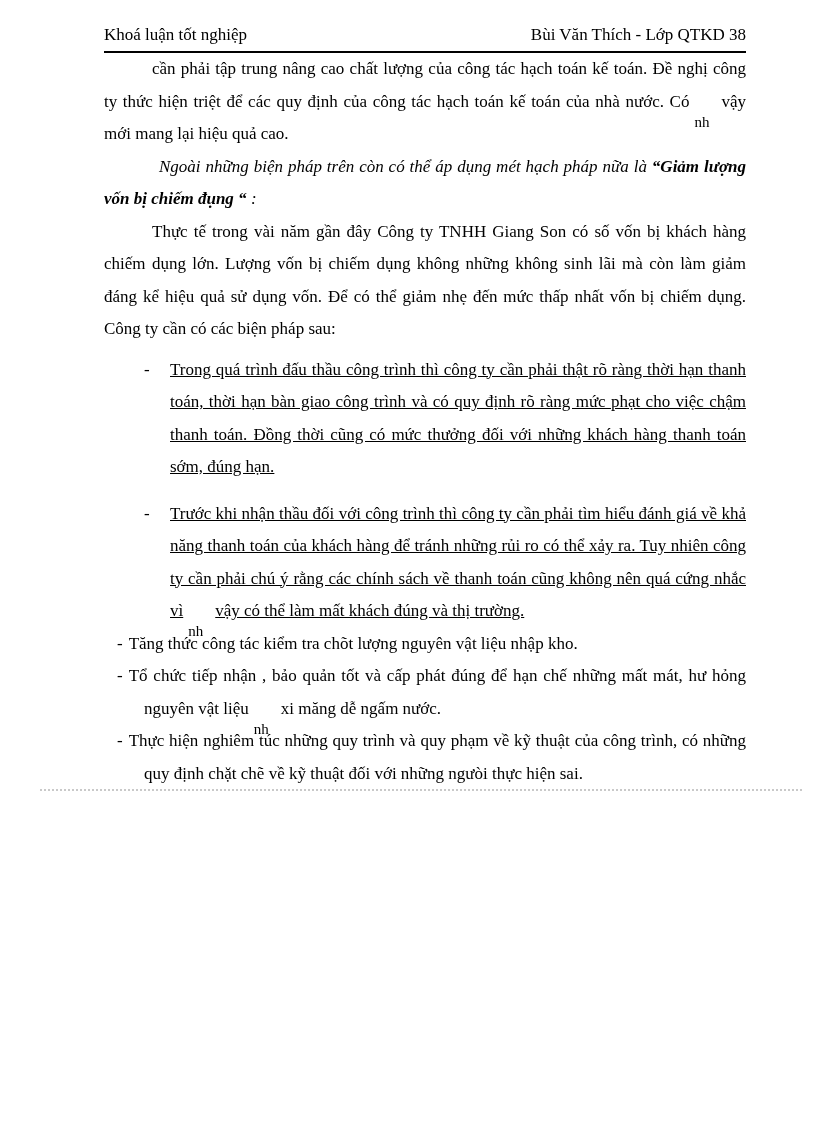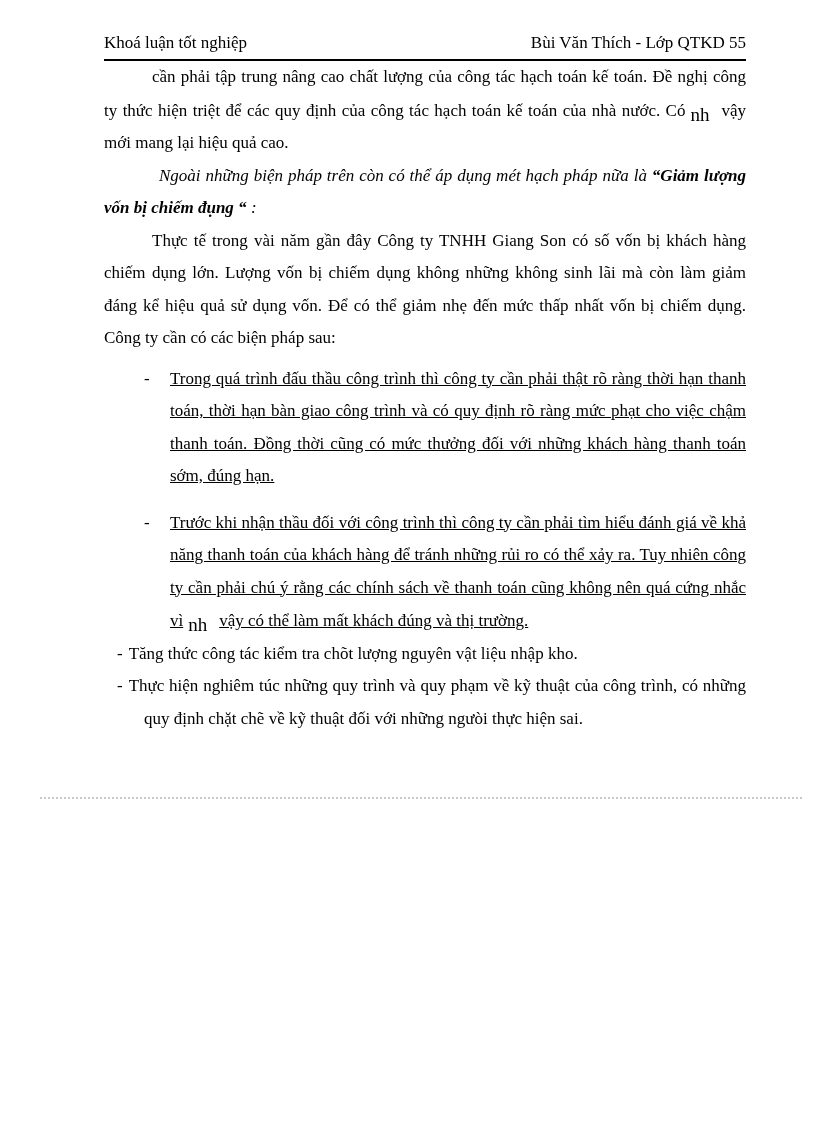--- a/index.html
+++ b/index.html
@@ -8,21 +8,20 @@
     background: #ffffff;
   }
   .page {
     position: relative;
     width: 816px;
     height: 794px;
     background: #ffffff;
     color: #000000;
     font-family: "Liberation Serif", "DejaVu Serif", serif;
     overflow: hidden;
-    margin-top: 8px;
   }
   .header {
     display: flex;
     justify-content: space-between;
     align-items: baseline;
     margin: 24px 70px 0 104px;
     padding-bottom: 5px;
     border-bottom: 2px solid #000000;
     font-size: 17px;
     line-height: 22px;
@@ -58,43 +57,43 @@
     margin: 0;
     padding-left: 40px;
     text-indent: -27px;
     text-align: justify;
   }
   .dash .marker { margin-right: 6px; }
   .d1 { margin-top: 20px; }
   .d2 { margin-top: 6px; }
   .d3 { margin-top: 4px; }
   .sub {
-    font-size: 19px;
+    font-size: 15px;
     position: relative;
-    top: 5px;
+    top: 20px;
     margin: 0 12px 0 5px;
     display: inline-block;
     text-indent: 0;
   }
   .dotted-line {
     position: absolute;
     left: 40px;
     right: 14px;
     bottom: 3px;
     border-top: 2px dotted #c9c9c9;
   }
 </style>
 </head>
 <body>
 
 <div class="page">
 
   <div class="header">
     <span>Khoá luận tốt nghiệp</span>
-    <span>Bùi Văn Thích - Lớp QTKD 55</span>
+    <span>Bùi Văn Thích - Lớp QTKD 38</span>
   </div>
 
   <div class="content">
 
     <p class="para indent p1"><span>cần phải tập trung nâng cao chất lượng của công tác hạch toán kế toán. Đề nghị công ty thức hiện triệt để các quy định của công tác hạch toán kế toán của nhà nước. Có</span><span class="sub">nh</span><span>vậy mới mang lại hiệu quả cao.</span></p>
 
     <p class="para p2"><span>Ngoài những biện pháp trên còn có thể áp dụng mét hạch pháp nữa là </span><span class="bold">“Giảm lượng vốn bị chiếm đụng “</span><span> :</span></p>
 
     <p class="para indent p3">Thực tế trong vài năm gần đây Công ty TNHH Giang Son có số vốn bị khách hàng chiếm dụng lớn. Lượng vốn bị chiếm dụng không những không sinh lãi mà còn làm giảm đáng kể hiệu quả sử dụng vốn. Để có thể giảm nhẹ đến mức thấp nhất vốn bị chiếm dụng. Công ty cần có các biện pháp sau:</p>
 
@@ -104,20 +103,21 @@
     </div>
 
     <div class="bullet b2">
       <span class="marker">-</span>
       <div class="btext"><span>Trước khi nhận thầu đối với công trình thì công ty cần phải tìm hiểu đánh giá về khả năng thanh toán của khách hàng để tránh những rủi ro có thể xảy ra. Tuy nhiên công ty cần phải chú ý rằng các chính sách về thanh toán cũng không nên quá cứng nhắc vì</span><span class="sub">nh</span><span>vậy có thể làm mất khách đúng và thị trường.</span></div>
     </div>
 
 
     <p class="para dash d1"><span class="marker">-</span><span>Tăng thức công tác kiểm tra chõt lượng nguyên vật liệu nhập kho.</span></p>
 
+    <p class="para dash d2"><span class="marker">-</span><span>Tổ chức tiếp nhận , bảo quản tốt và cấp phát đúng để hạn chế những mất mát, hư hỏng nguyên vật liệu</span><span class="sub">nh</span><span>xi măng dễ ngấm nước.</span></p>
 
     <p class="para dash d3"><span class="marker">-</span><span>Thực hiện nghiêm túc những quy trình và quy phạm về kỹ thuật của công trình, có những quy định chặt chẽ về kỹ thuật đối với những ngưòi thực hiện sai.</span></p>
 
   </div>
 
   <div class="dotted-line"></div>
 
 </div>
 
 </body></html>

